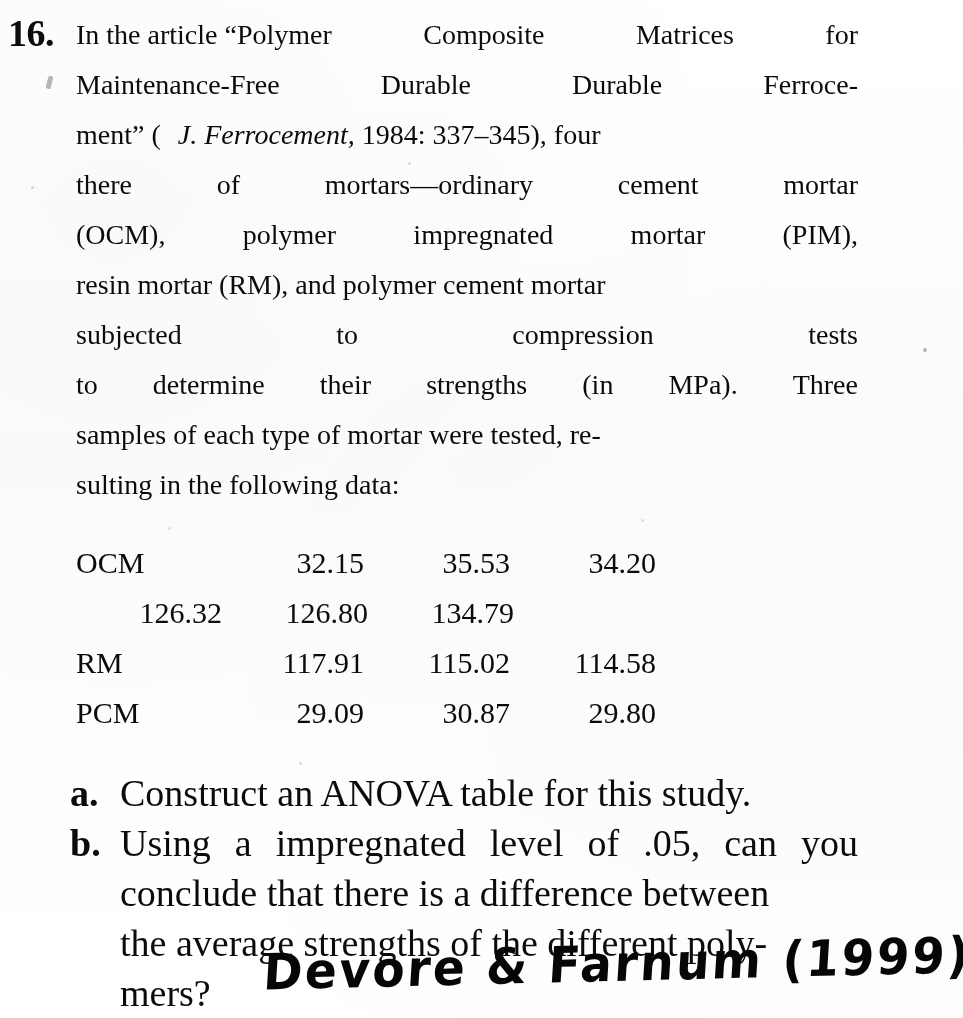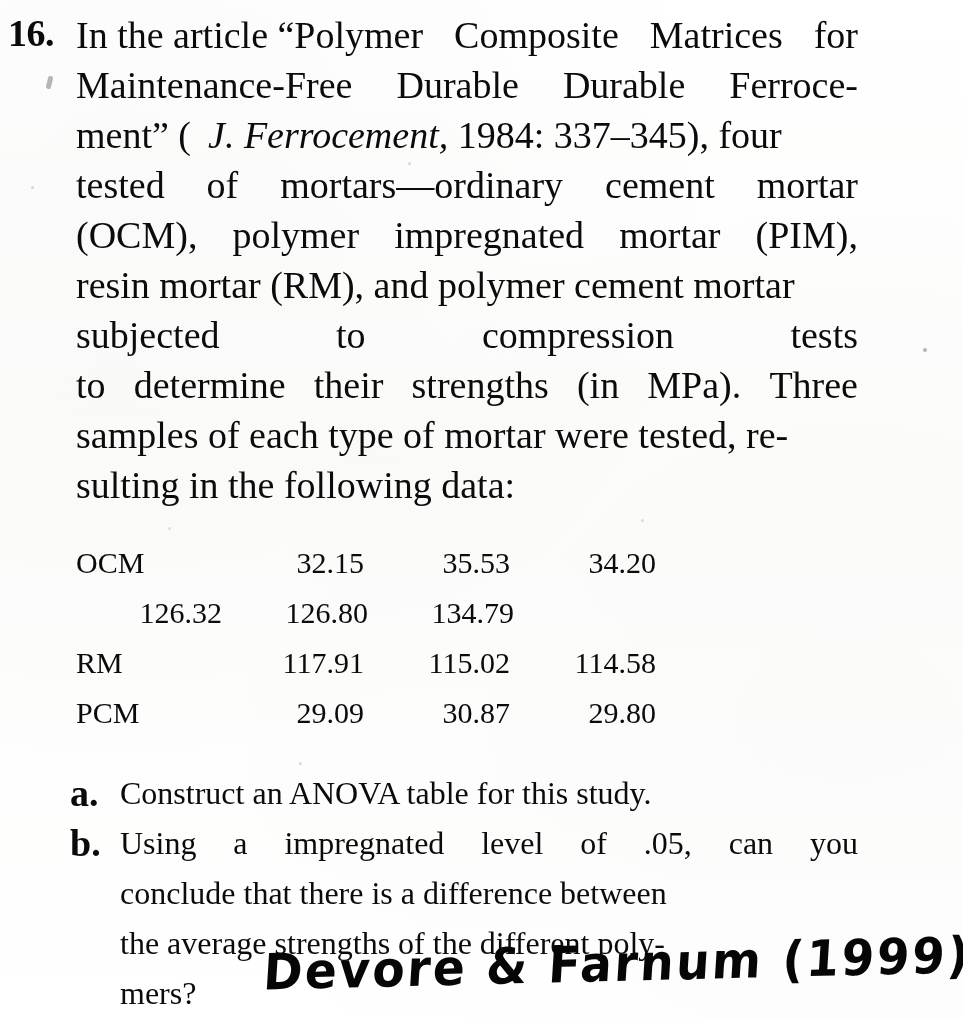--- a/index.html
+++ b/index.html
@@ -57,21 +57,21 @@
 
   .q-body {
     position: absolute;
     left: 76px;
     top: 10px;
     width: 782px;
   }
 
   .line {
     height: 50px;
-    font-size: 38px;
+    font-size: 28px;
     line-height: 50px;
     white-space: nowrap;
   }
   
   .line.just {
     display: flex;
     justify-content: space-between;
   }
   .line.just > span { white-space: pre; }
 
@@ -117,21 +117,21 @@
     position: absolute;
     left: 70px;
     font-size: 38px;
     font-weight: bold;
     line-height: 50px;
   }
   .sp-body {
     margin-left: 120px;
     width: 738px;
   }
-  .sp-body .line { font-size: 32px; line-height: 50px; height: 50px; }
+  .sp-body .line { font-size: 38px; line-height: 50px; height: 50px; }
 
   
   .handwriting {
     position: absolute;
     left: 262px;
     top: 950px;
     font-family: "DejaVu Sans", sans-serif;
     font-size: 47px;
     font-weight: bold;
     letter-spacing: 2.5px;
@@ -173,21 +173,21 @@
       <div class="line just">
         <span>Maintenance-Free</span>
         <span>Durable</span>
         <span>Durable</span>
         <span>Ferroce-</span>
       </div>
 
       <div class="line"><span>ment” (</span><span class="ital">J. Ferrocement,</span><span> 1984: 337–345), four</span></div>
 
       <div class="line just">
-        <span>tested</span>
+        <span>there</span>
         <span>of</span>
         <span>mortars—ordinary</span>
         <span>cement</span>
         <span>mortar</span>
       </div>
 
       <div class="line just">
         <span>(OCM),</span>
         <span>polymer</span>
         <span>impregnated</span>

